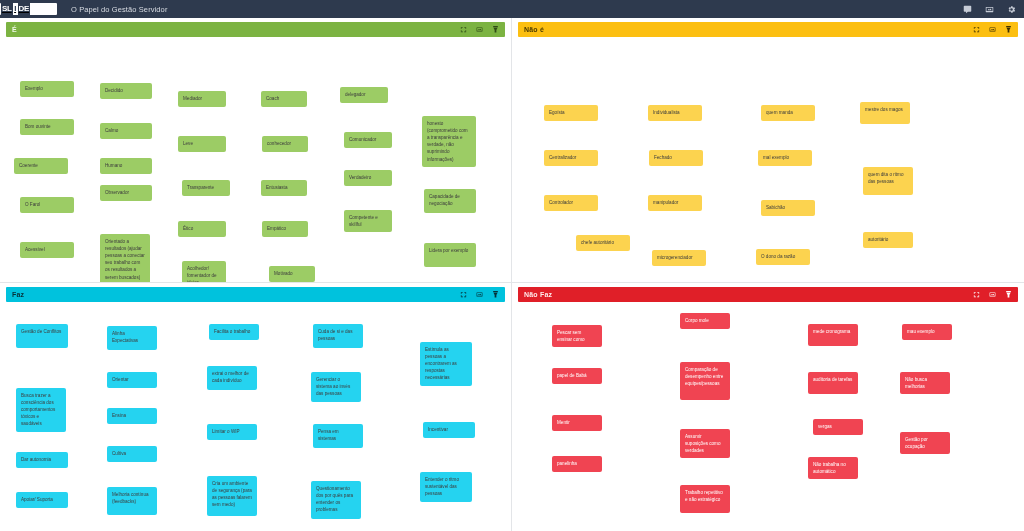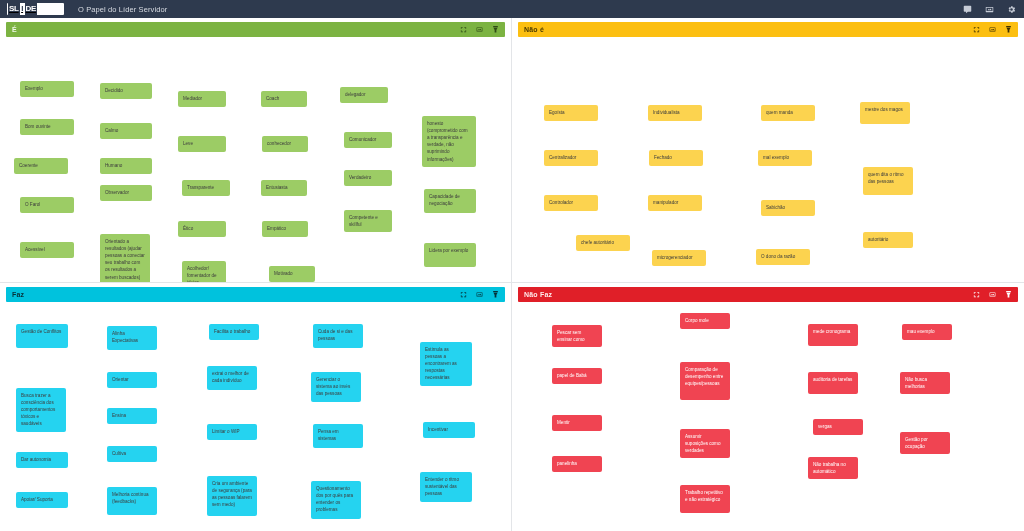--- a/index.html
+++ b/index.html
@@ -13,21 +13,21 @@
   }
 
   
   #appbar {
     position: absolute; top: 0; left: 0;
     width: 1024px; height: 18px;
     background: #2e3a4e;
     display: flex; align-items: center;
   }
   #logo {
-    margin-left: 7px;
+    margin-left: 0;
     background: #ffffff;
     height: 12px;
     display: flex; align-items: stretch;
     border-radius: 1px;
     padding: 0 1px;
     text-decoration: underline;
   }
   #logo .lg {
     font-size: 8px; font-weight: bold; line-height: 12px;
     color: #2e3a4e; letter-spacing: -0.3px;
@@ -131,21 +131,21 @@
 </head>
 <body>
 
 <div id="appbar">
   <div id="logo">
     <span class="lg inv">SL</span>
     <span class="lg mid">I</span>
     <span class="lg inv">DE</span>
     <span id="logo-pad"></span>
   </div>
-  <div id="apptitle">O Papel do Líder Servidor</div>
+  <div id="apptitle">O Papel do Gestão Servidor</div>
   <div id="appicons">
     <span>
       <svg class="ai" width="9" height="9" viewBox="0 0 24 24">
           <path d="M20 2H4a2 2 0 0 0-2 2v12a2 2 0 0 0 2 2h4v4l5-4h7a2 2 0 0 0 2-2V4a2 2 0 0 0-2-2z"></path>
         </svg>
     </span>
     <span>
       <svg class="ai" width="9" height="9" viewBox="0 0 24 24">
           <path d="M21 5H3a1 1 0 0 0-1 1v12a1 1 0 0 0 1 1h18a1 1 0 0 0 1-1V6a1 1 0 0 0-1-1zm-1 11H4V7h16v9zM7 14l3-4 2 2.5L14.5 9 18 14H7z"></path>
         </svg>

